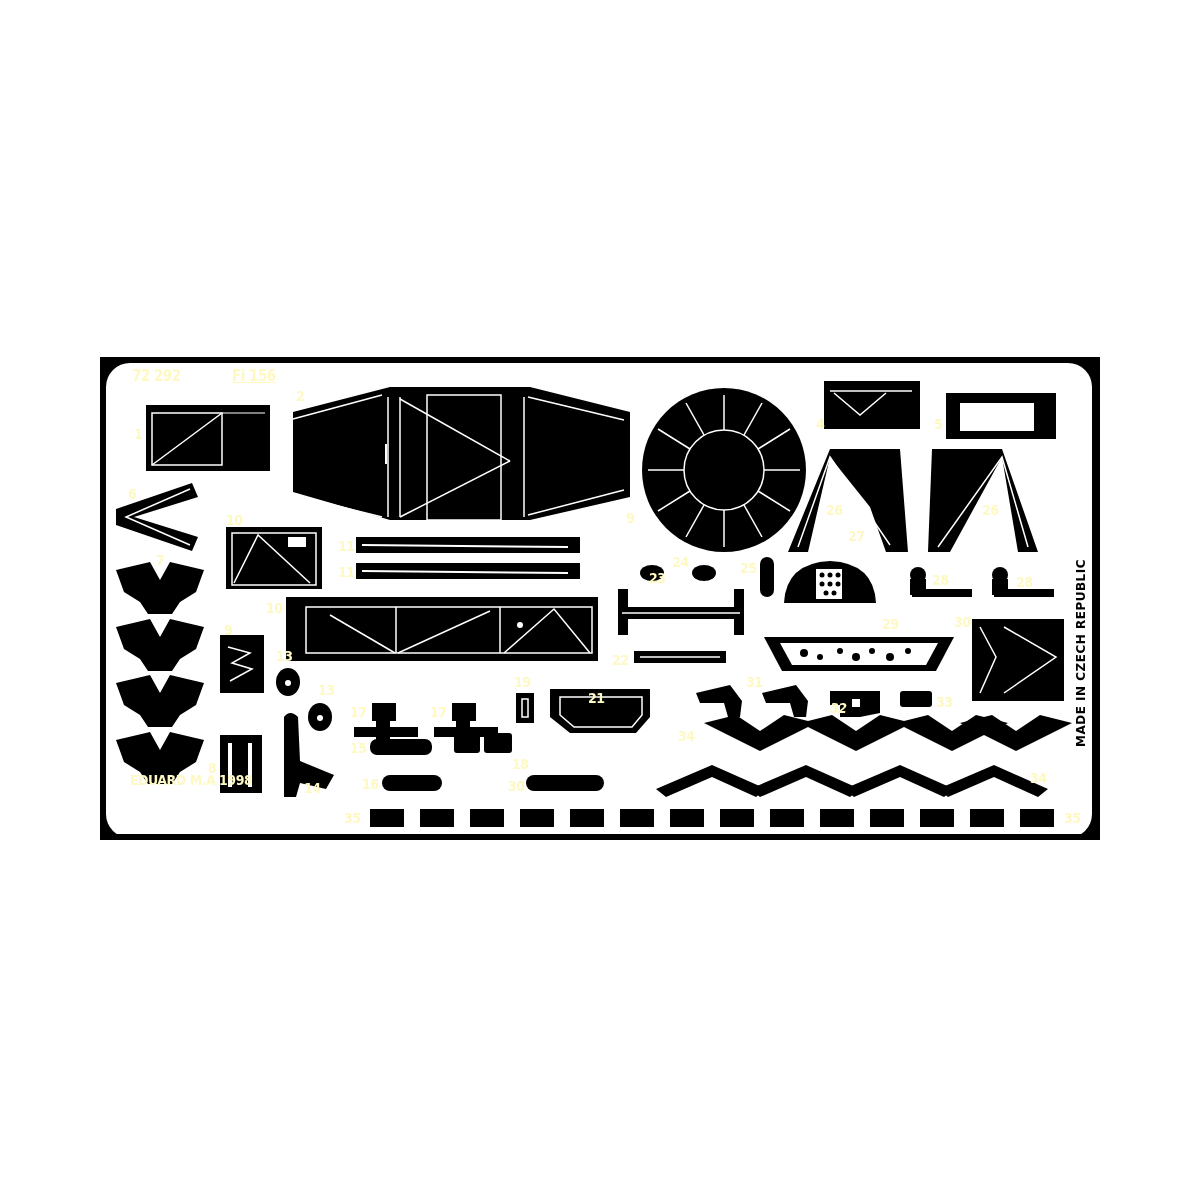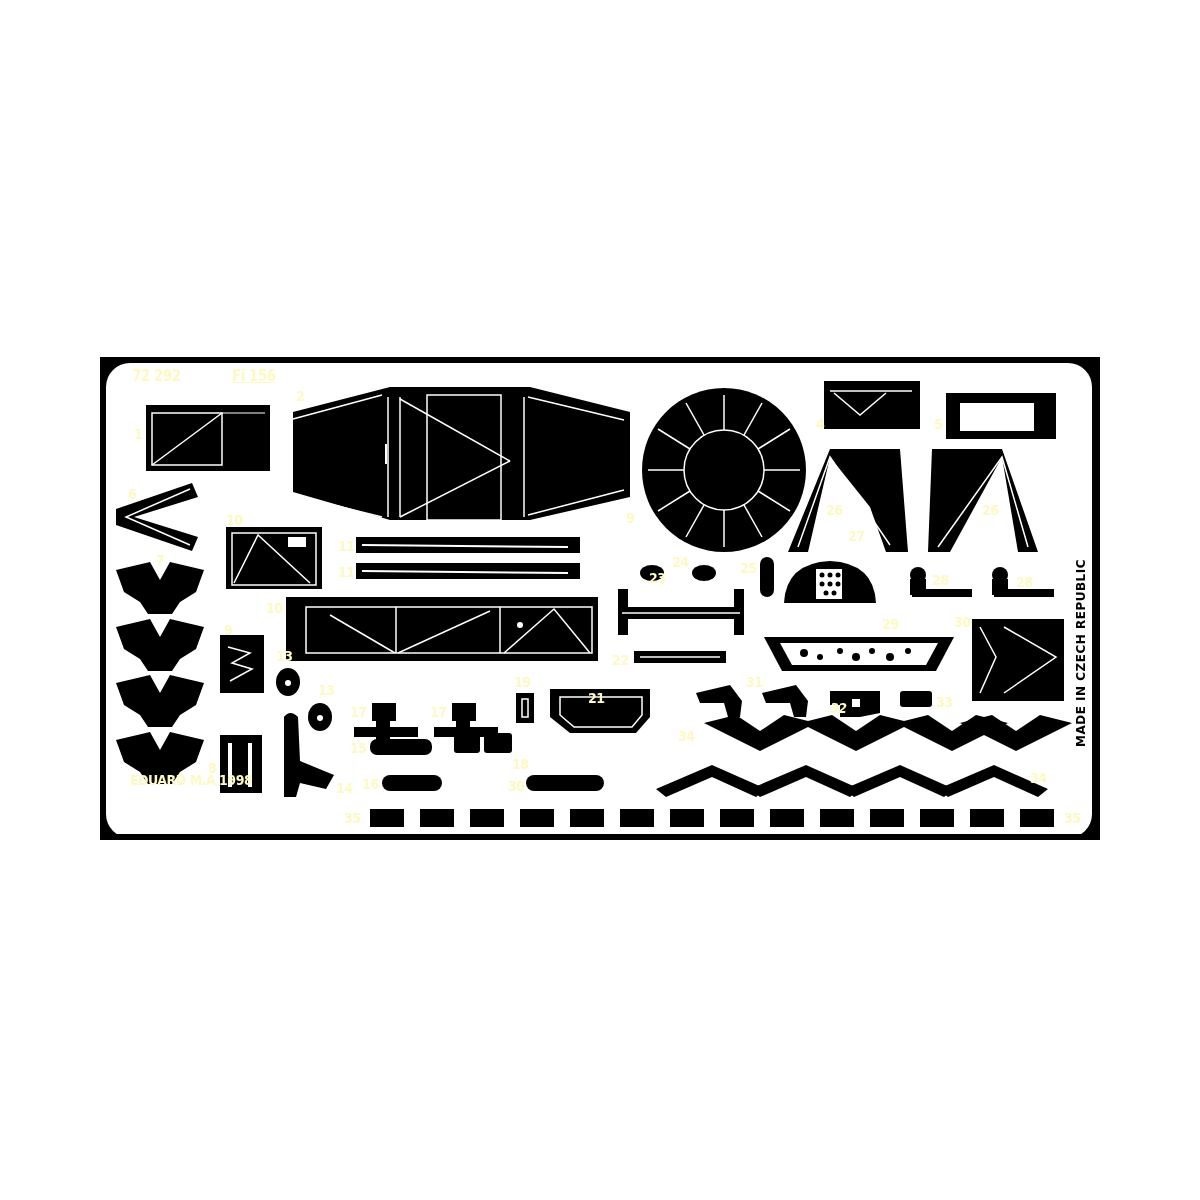--- a/index.html
+++ b/index.html
@@ -318,21 +318,21 @@
   <span class="lbl" style="left:56px;top:196px;">7</span>
   <span class="lbl" style="left:108px;top:404px;">8</span>
   <span class="lbl" style="left:526px;top:154px;">9</span>
   <span class="lbl" style="left:124px;top:266px;">9</span>
   <span class="lbl" style="left:126px;top:156px;">10</span>
   <span class="lbl" style="left:238px;top:182px;">11</span>
   <span class="lbl" style="left:238px;top:208px;">11</span>
   <span class="lbl" style="left:166px;top:244px;">10</span>
   <span class="lbl" style="left:176px;top:292px;">13</span>
   <span class="lbl" style="left:218px;top:326px;">13</span>
-  <span class="lbl" style="left:204px;top:424px;margin-left:32px;">14</span>
+  <span class="lbl" style="left:204px;top:424px;">14</span>
   <span class="lbl" style="left:250px;top:384px;">15</span>
   <span class="lbl" style="left:262px;top:420px;">16</span>
   <span class="lbl" style="left:250px;top:348px;">17</span>
   <span class="lbl" style="left:330px;top:348px;">17</span>
   <span class="lbl" style="left:380px;top:400px;margin-left:32px;">18</span>
   <span class="lbl" style="left:414px;top:318px;text-align:center;">19</span>
   <span class="lbl" style="left:408px;top:422px;">30</span>
   <span class="lbl" style="left:488px;top:334px;">21</span>
   <span class="lbl" style="left:512px;top:296px;">22</span>
   <span class="lbl" style="left:512px;top:214px;margin-left:37px;">23</span>

